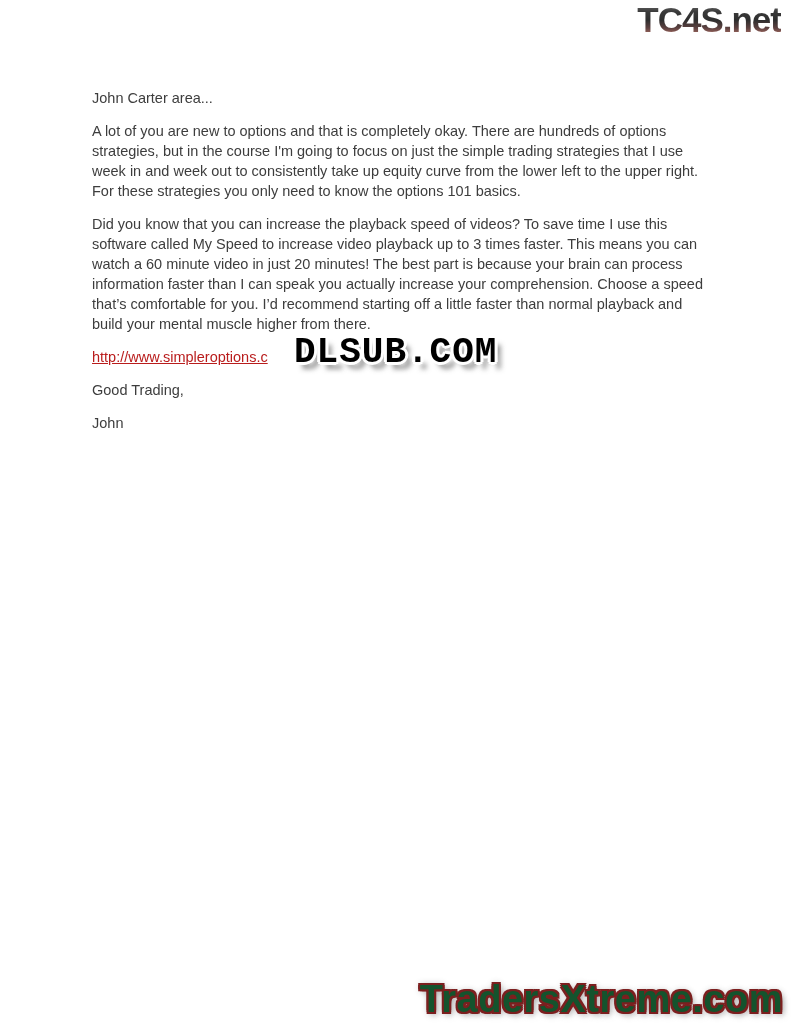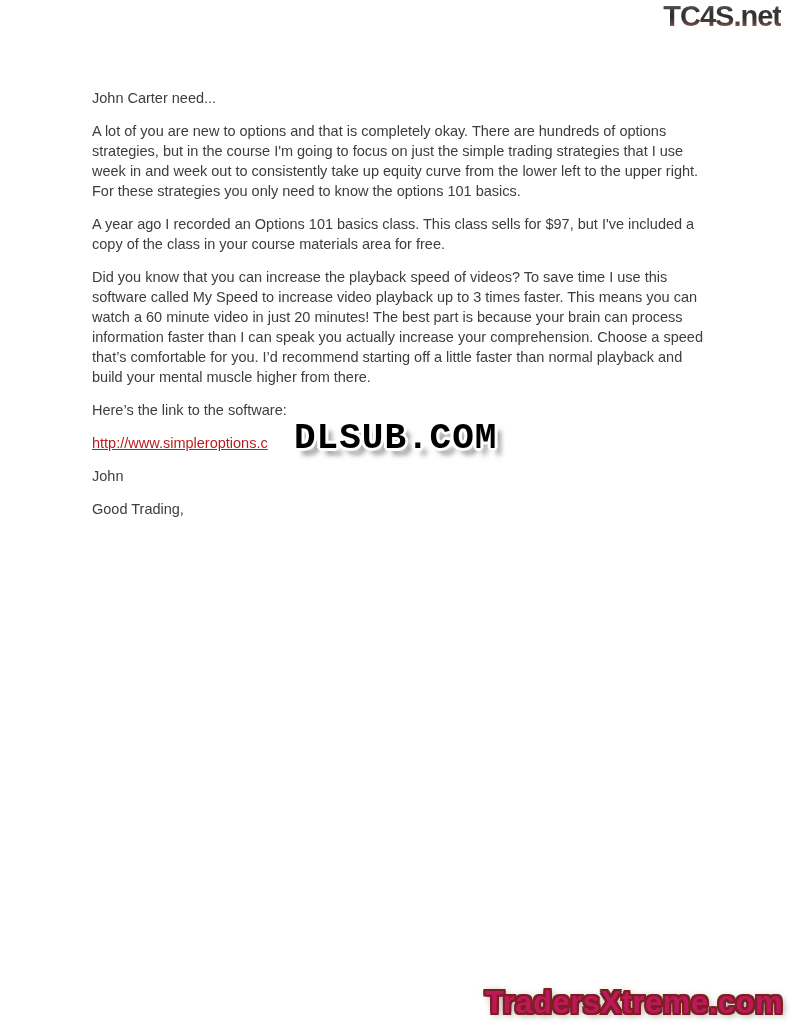--- a/index.html
+++ b/index.html
@@ -12,21 +12,21 @@
     font-family: "Liberation Sans", "DejaVu Sans", sans-serif;
   }
 
   
   .tc4s-logo {
     position: absolute;
     top: 2px;
     right: 10px;
     font-family: "Liberation Sans", sans-serif;
     font-weight: 800;
-    font-size: 29px;
+    font-size: 35px;
     line-height: 1;
     letter-spacing: -1px;
     background: linear-gradient(180deg,
       #757575 0%, #3a3a3a 28%, #2e2e2e 52%,
       #5c4140 74%, #936059 88%, #cfa79f 100%);
     -webkit-background-clip: text;
     background-clip: text;
     color: transparent;
     text-shadow: none;
   }
@@ -75,59 +75,57 @@
     margin-left: 46px;
   }
 
   
   .footer-logo {
     position: absolute;
     right: 8px;
     bottom: 6px;
     font-family: "Liberation Sans", sans-serif;
     font-weight: 700;
-    font-size: 31px;
+    font-size: 38px;
     line-height: 1;
     letter-spacing: 0.5px;
-    color: #be185d;
+    color: #14532d;
     text-shadow:
       -2px -2px 0 #7c1f1f,  2px -2px 0 #7c1f1f,
       -2px  2px 0 #7c1f1f,  2px  2px 0 #7c1f1f,
       -2px  0   0 #7c1f1f,  2px  0   0 #7c1f1f,
        0   -2px 0 #7c1f1f,  0    2px 0 #7c1f1f,
        0 0 7px rgba(160,160,160,0.9),
        3px 3px 6px rgba(150,150,150,0.8);
   }
 </style>
 </head>
 <body>
 
 <div class="page">
 
   <div class="tc4s-logo">TC4S.net</div>
 
   <div class="content">
-    <p>John Carter need...</p>
+    <p>John Carter area...</p>
 
     <p>A lot of you are new to options and that is completely okay. There are hundreds of options strategies, but in the course I'm going to focus on just the simple trading strategies that I use week in and week out to consistently take up equity curve from the lower left to the upper right. For these strategies you only need to know the options 101 basics.</p>
 
 
 
-    <p>A year ago I recorded an Options 101 basics class. This class sells for $97, but I've included a copy of the class in your course materials area for free.</p>
 
     <p>Did you know that you can increase the playback speed of videos? To save time I use this software called My Speed to increase video playback up to 3 times faster. This means you can watch a 60 minute video in just 20 minutes! The best part is because your brain can process information faster than I can speak you actually increase your comprehension. Choose a speed that’s comfortable for you. I’d recommend starting off a little faster than normal playback and build your mental muscle higher from there.</p>
 
-    <p>Here’s the link to the software:</p>
 
     <div class="link-row">
       <a class="link">http://www.simpleroptions.c</a>
       <span class="stamp">DLSUB.COM</span>
     </div>
 
 
+    <p>Good Trading,</p>
+
     <p>John</p>
-
-    <p>Good Trading,</p>
   </div>
 
   <div class="footer-logo">TradersXtreme.com</div>
 
 </div>
 
 </body></html>

